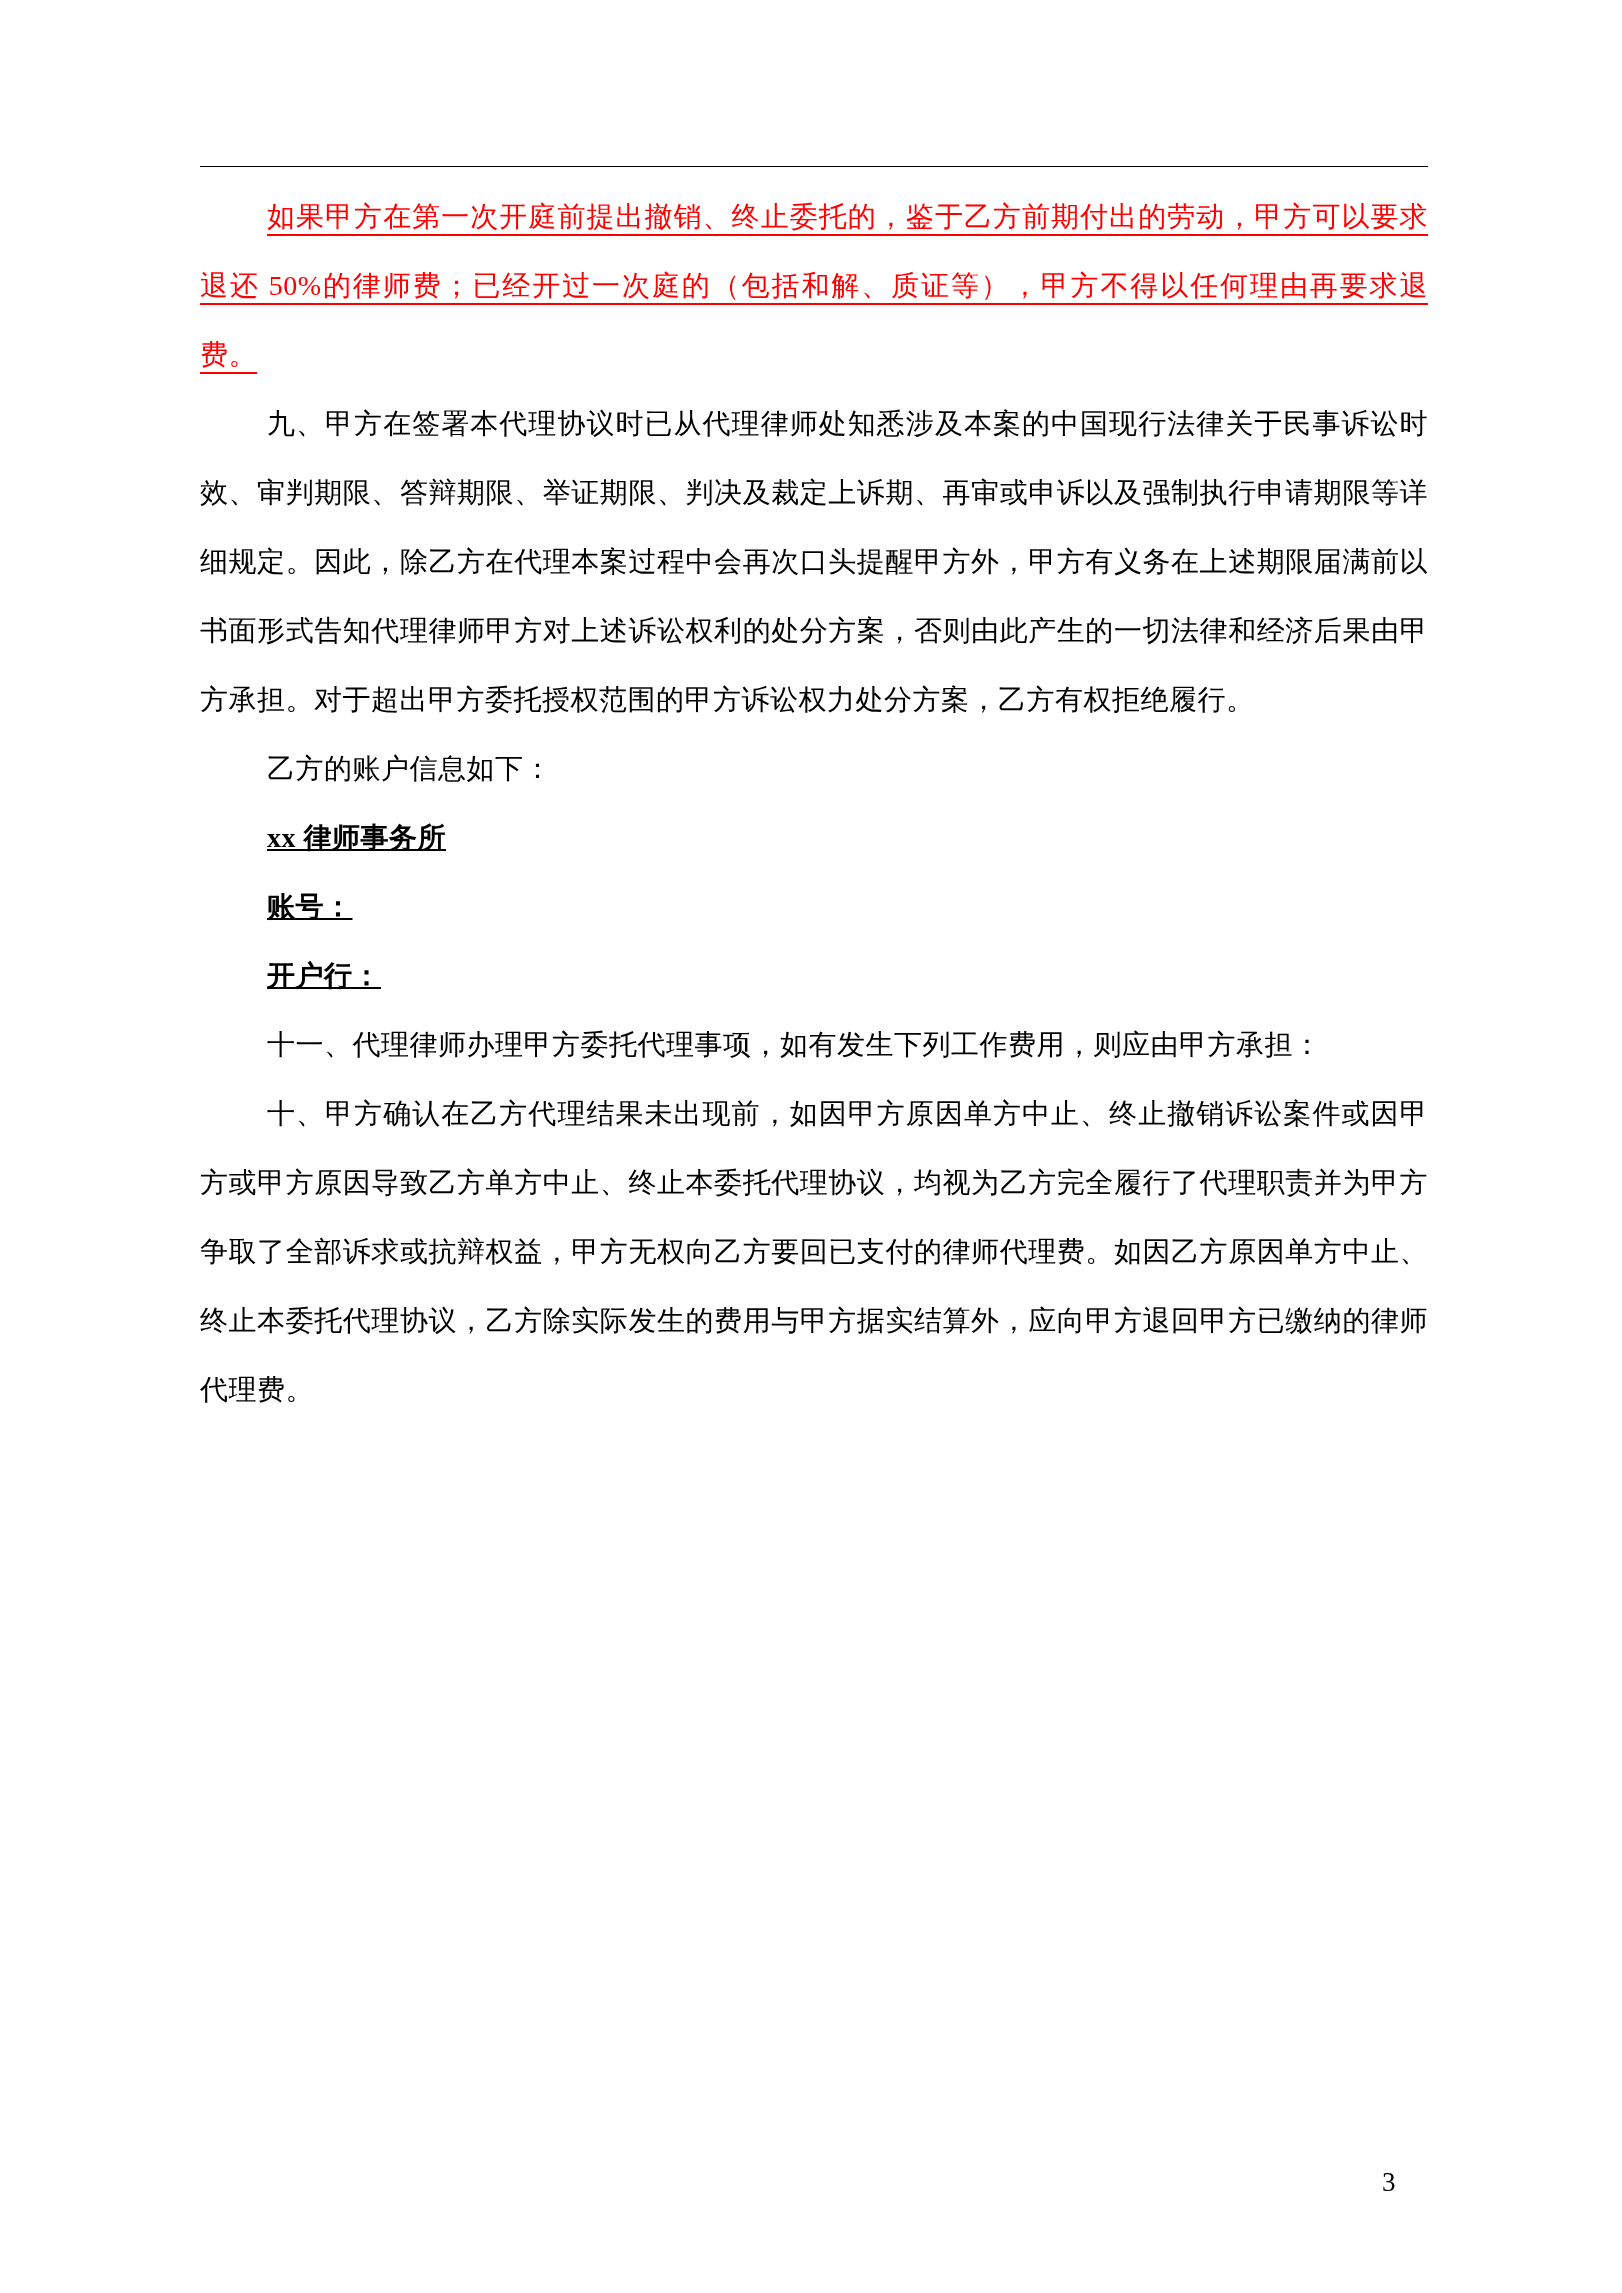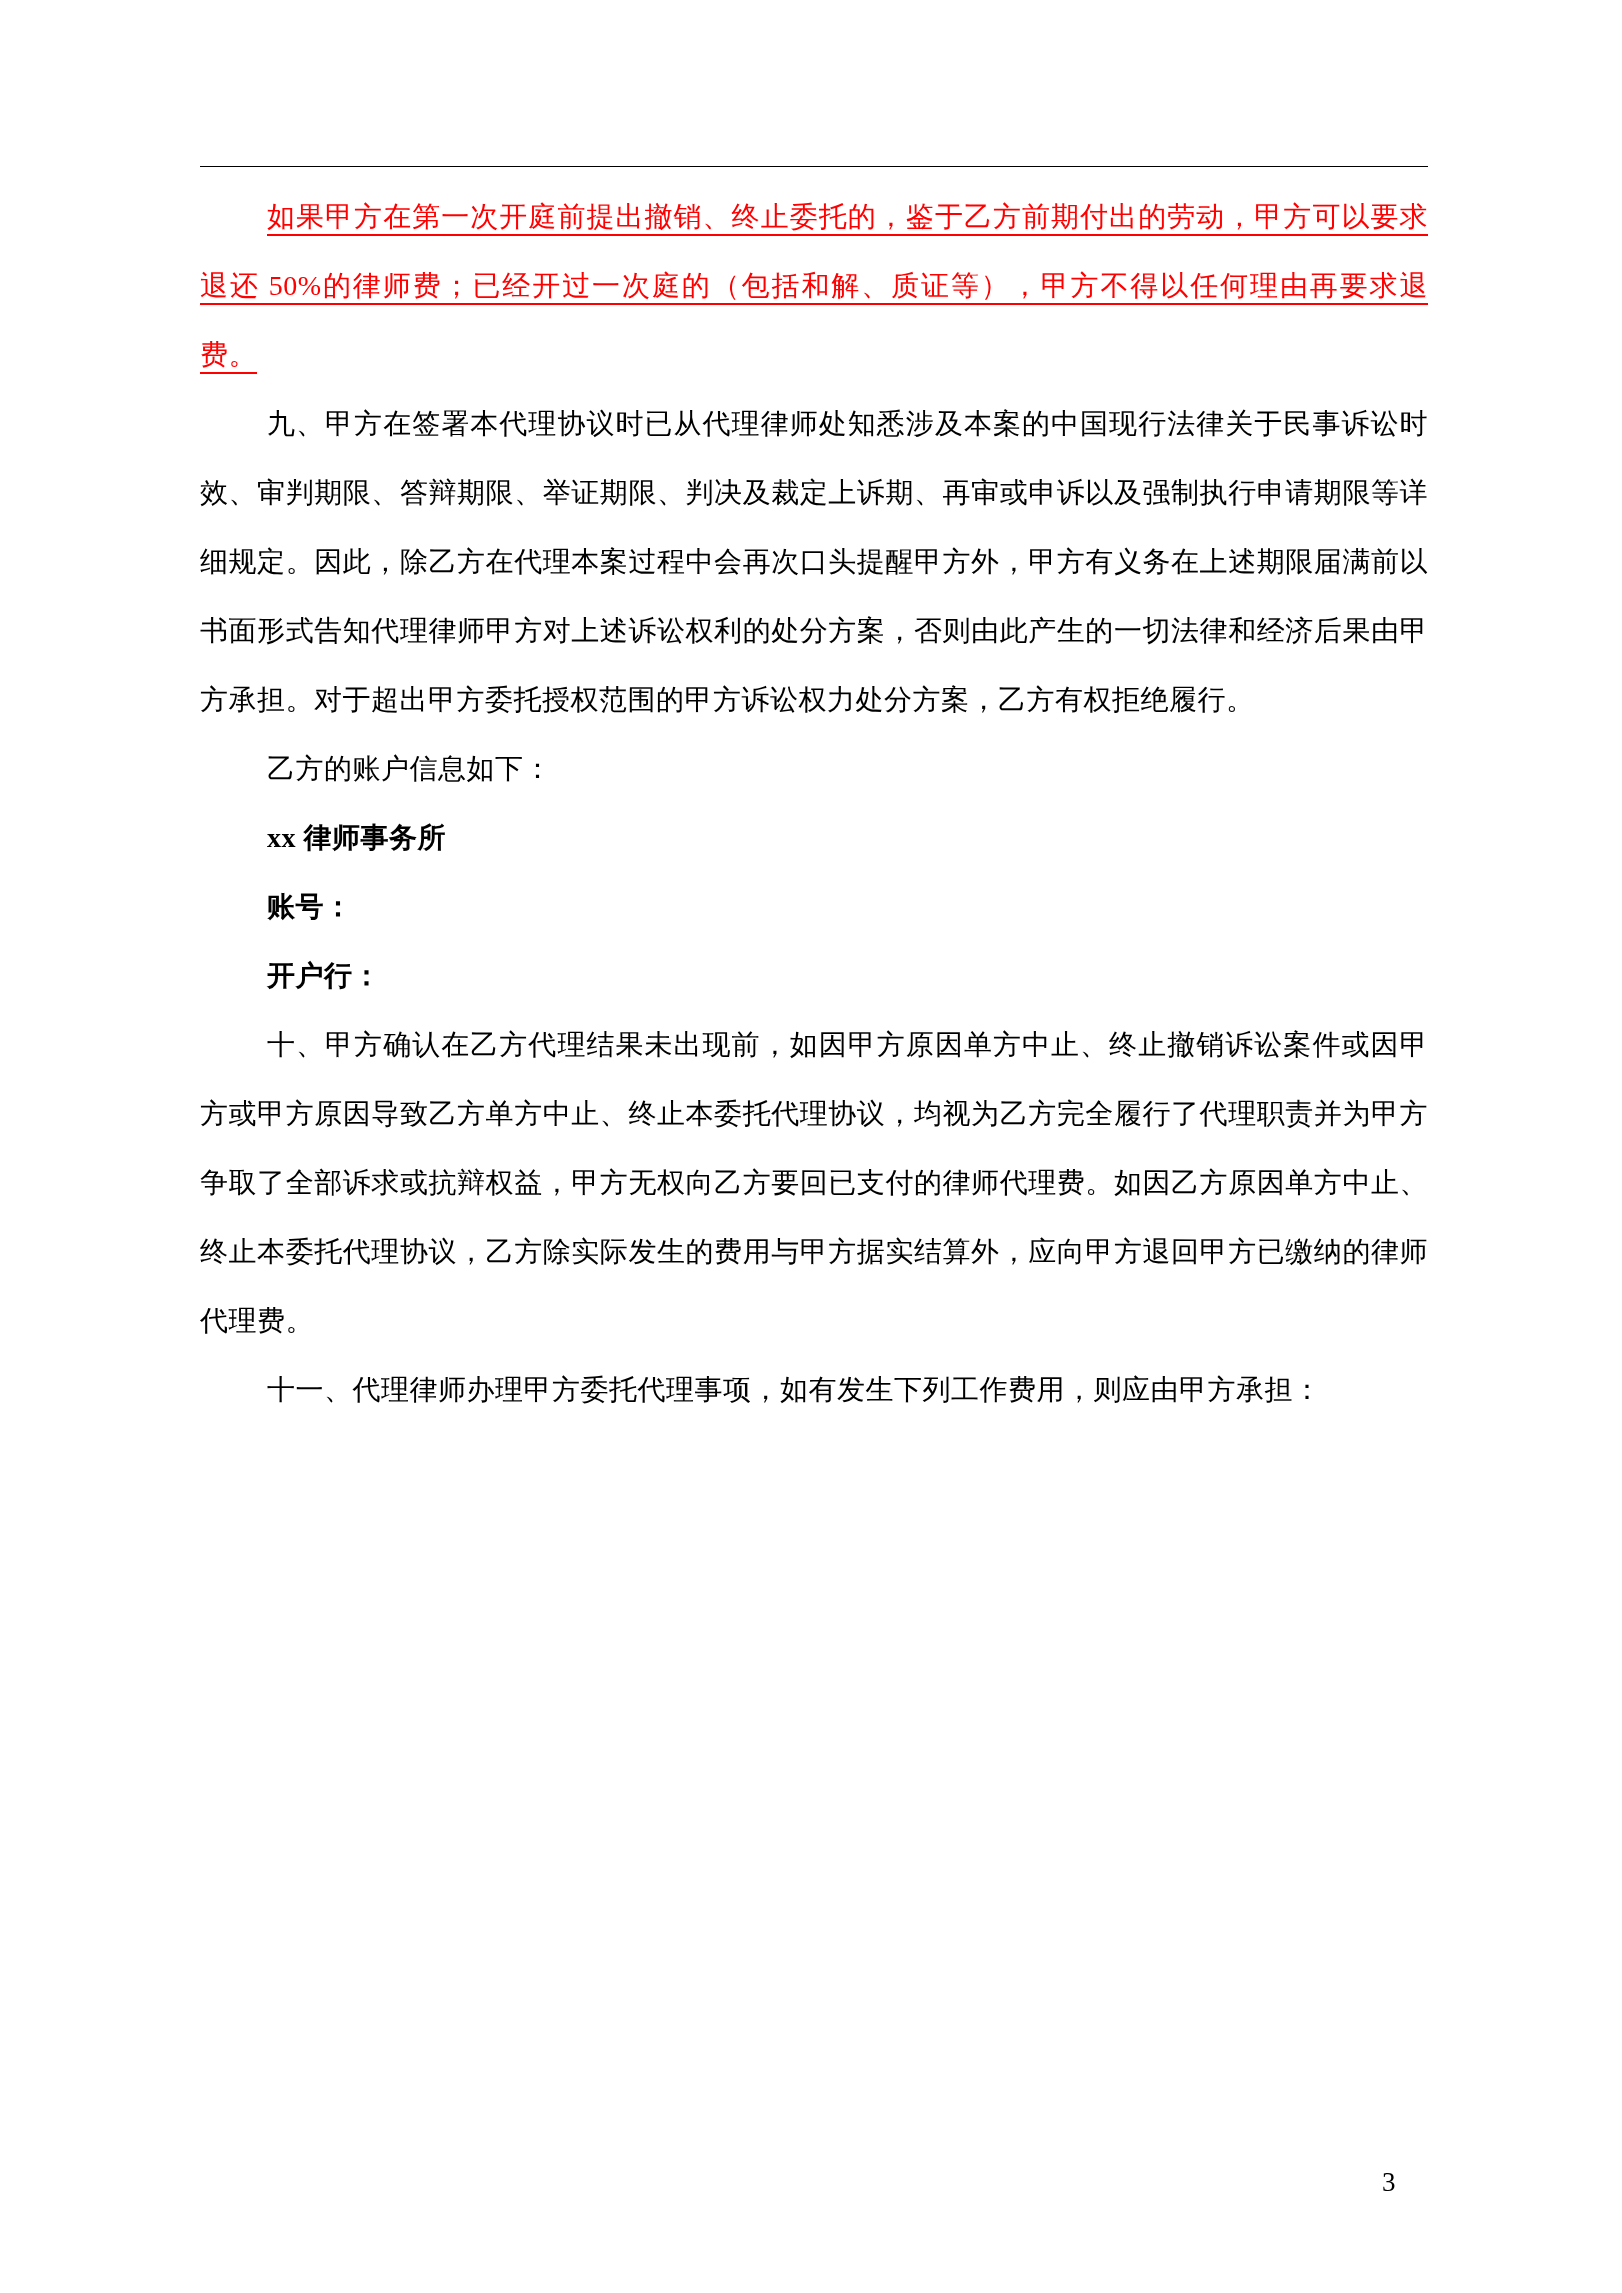--- a/index.html
+++ b/index.html
@@ -43,20 +43,21 @@
   }
   .para-red {
     color: #ff0000;
     text-decoration: underline;
     text-decoration-color: #ff0000;
     text-decoration-thickness: 1.8px;
     text-underline-offset: 8.2px;
   }
   .para-bold {
     font-weight: bold;
+    text-decoration: underline;
   }
   .run-bold {
     font-weight: bold;
   }
   .run-normal {
     font-weight: normal;
   }
   .page-number {
     position: absolute;
     left: 1382px;
@@ -72,18 +73,18 @@
 
 <div class="page">
   <div class="header-rule"></div>
   <div class="doc-body">
       <p class="para para-red"><span class="run-normal">如果甲方在第一次开庭前提出撤销、终止委托的，鉴于乙方前期付出的劳动，甲方可以要求退还 50%的律师费；已经开过一次庭的（包括和解、质证等），甲方不得以任何理由再要求退费。</span></p>
       <p class="para"><span class="run-normal">九、甲方在签署本代理协议时已从代理律师处知悉涉及本案的中国现行法律关于民事诉讼时效、审判期限、答辩期限、举证期限、判决及裁定上诉期、再审或申诉以及强制执行申请期限等详细规定。因此，除乙方在代理本案过程中会再次口头提醒甲方外，甲方有义务在上述期限届满前以书面形式告知代理律师甲方对上述诉讼权利的处分方案，否则由此产生的一切法律和经济后果由甲方承担。对于超出甲方委托授权范围的甲方诉讼权力处分方案，乙方有权拒绝履行。</span></p>
       <p class="para"><span class="run-normal">乙方的账户信息如下：</span></p>
       <p class="para para-bold"><span class="run-bold">xx 律师事务所</span></p>
       <p class="para para-bold"><span class="run-bold">账号：</span></p>
       <p class="para para-bold"><span class="run-bold">开户行：</span></p>
+      <p class="para"><span class="run-normal">十一、代理律师办理甲方委托代理事项，如有发生下列工作费用，则应由甲方承担：</span></p>
       <p class="para"><span class="run-normal">十、甲方确认在乙方代理结果未出现前，如因甲方原因单方中止、终止撤销诉讼案件或因甲方或甲方原因导致乙方单方中止、终止本委托代理协议，均视为乙方完全履行了代理职责并为甲方争取了全部诉求或抗辩权益，甲方无权向乙方要回已支付的律师代理费。如因乙方原因单方中止、终止本委托代理协议，乙方除实际发生的费用与甲方据实结算外，应向甲方退回甲方已缴纳的律师代理费。</span></p>
-      <p class="para"><span class="run-normal">十一、代理律师办理甲方委托代理事项，如有发生下列工作费用，则应由甲方承担：</span></p>
     </div>
   <span class="page-number">3</span>
 </div>
 
 
 </body></html>

